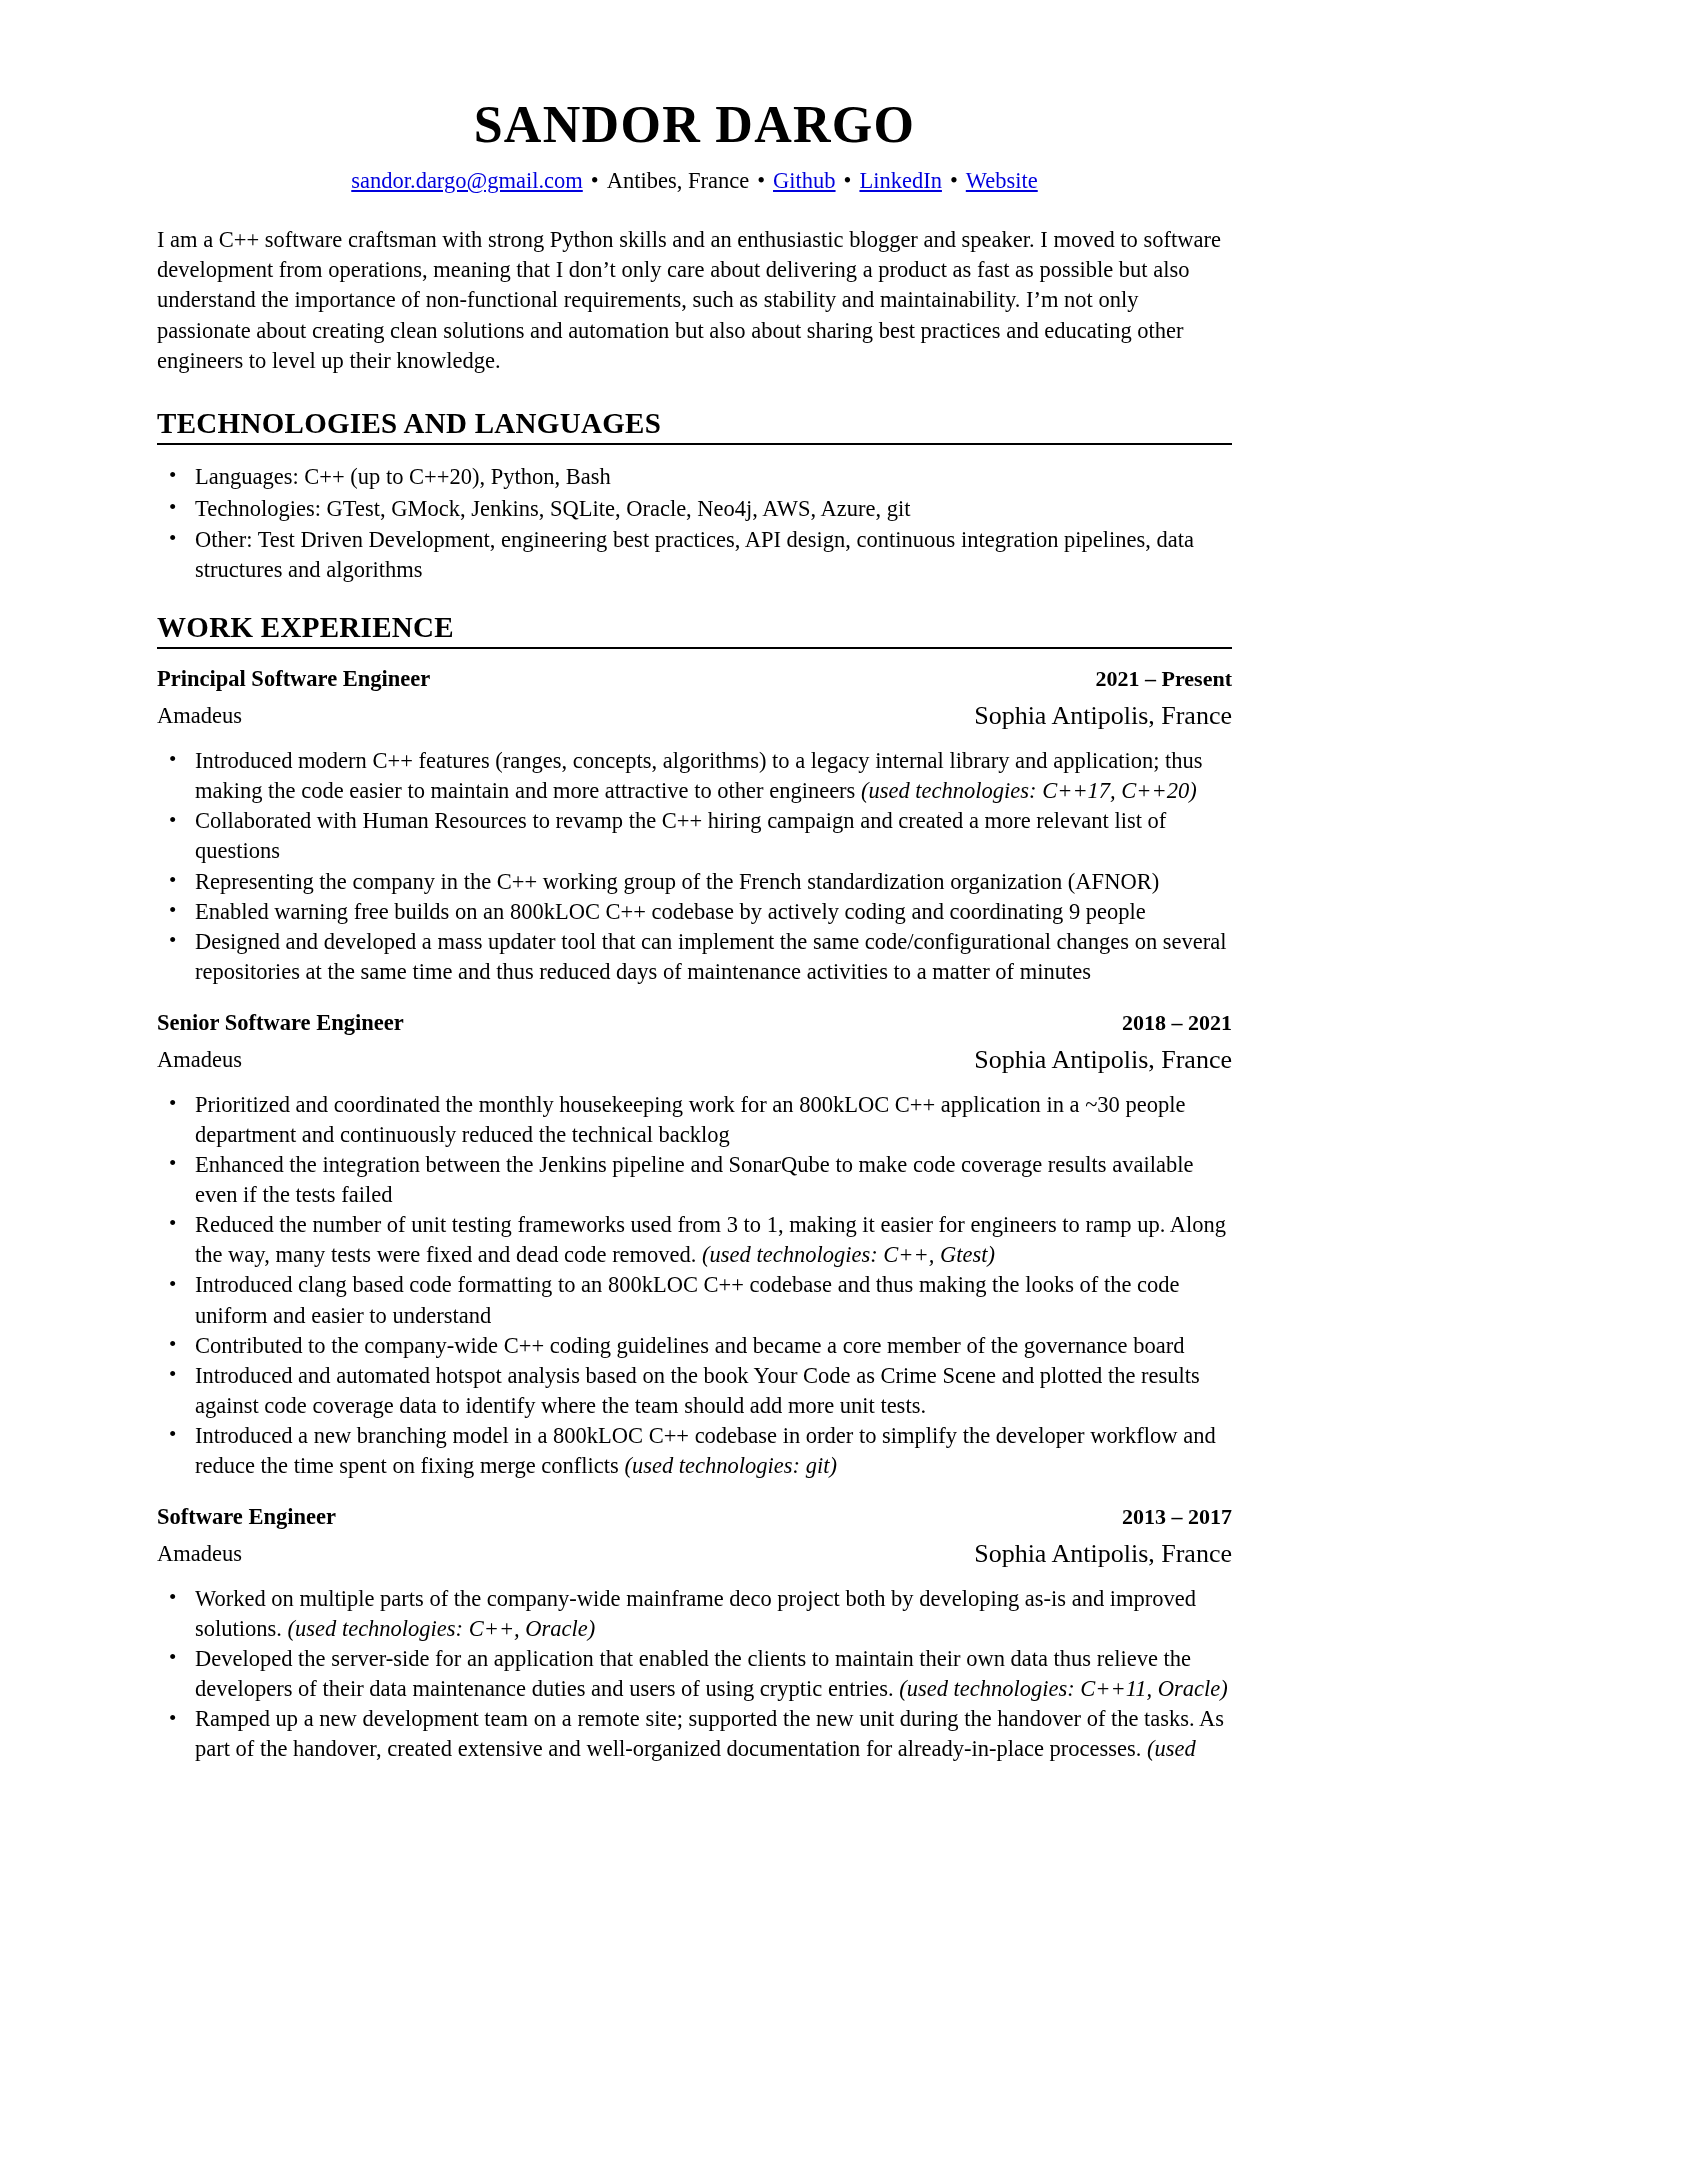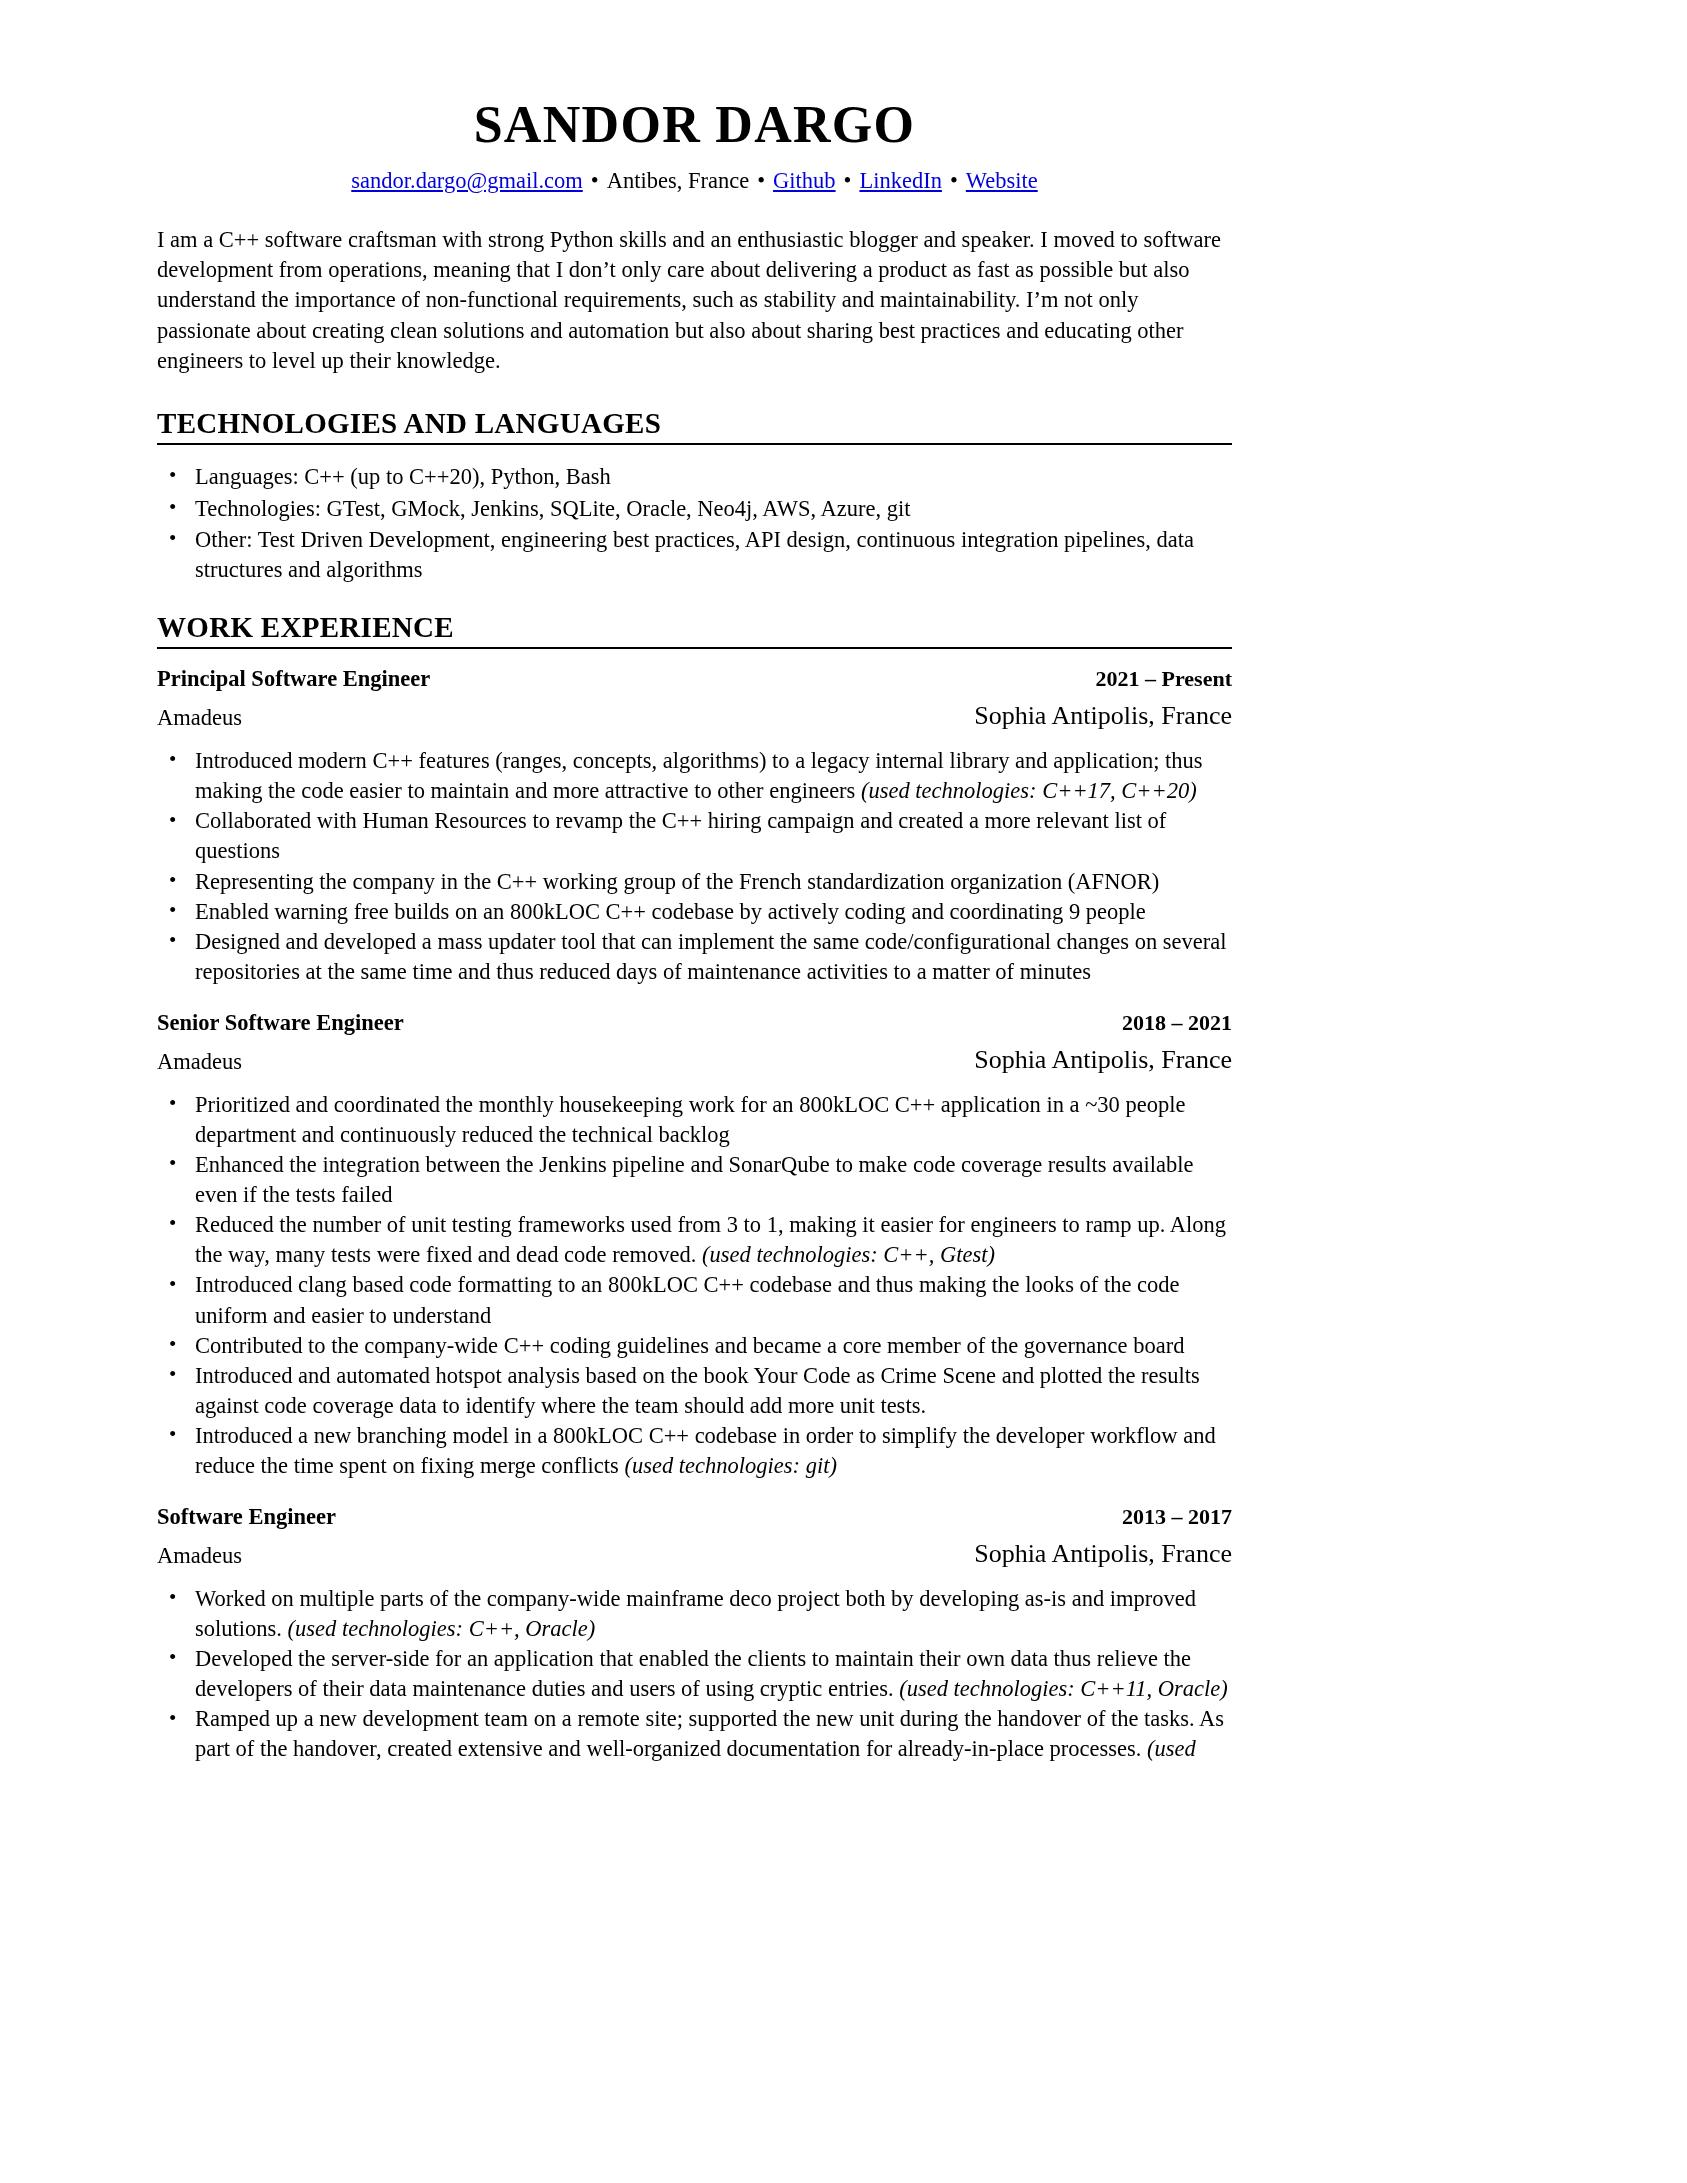--- a/index.html
+++ b/index.html
@@ -100,21 +100,21 @@
   ul.bullets > li em {
   }
 
   
   .job {
     margin-bottom: 22.5px;
   }
   .job-row {
     display: flex;
     justify-content: space-between;
-    align-items: flex-end;
+    align-items: center;
     width: 100%;
   }
   .job-row.title-row {
     margin-bottom: 9.3px;
   }
   .job-row.meta-row {
     margin-bottom: 14.6px;
   }
   .job-title {
     font-size: 22.5px;

